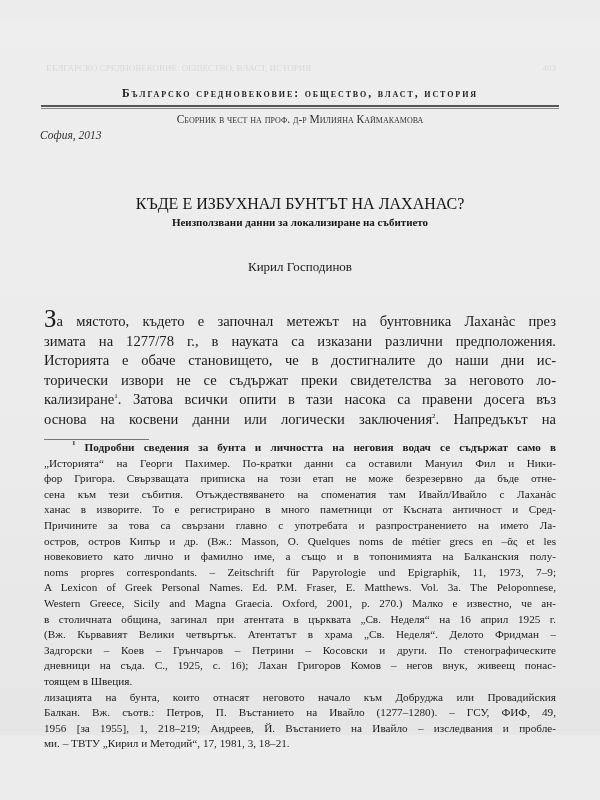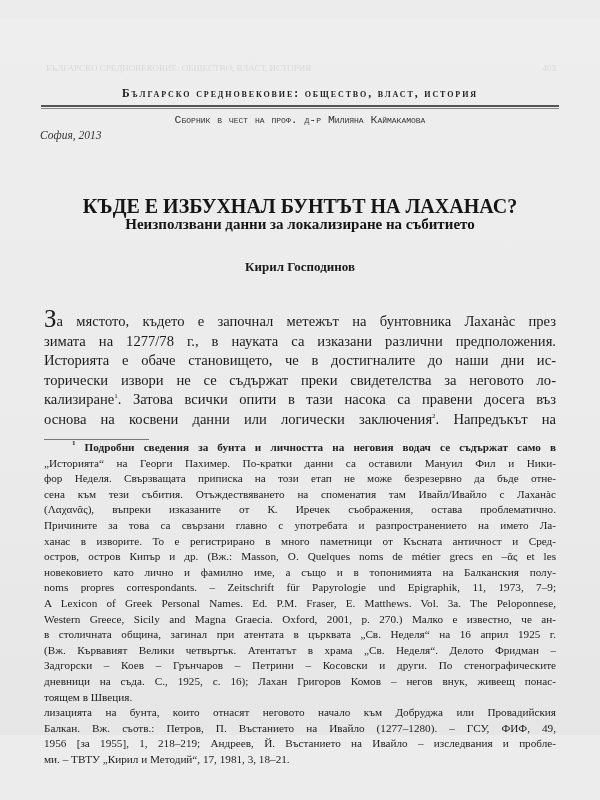--- a/index.html
+++ b/index.html
@@ -27,37 +27,37 @@
   }
   .rule-thick {
     position: absolute; left: 41px; top: 86px; width: 452px; height: 2px; background: #555;
   }
   .rule-thin {
     position: absolute; left: 41px; top: 89px; width: 452px; height: 1px; background: #888;
   }
   .rule-wrap { position: absolute; left: 0; top: 0; width: 600px; }
   .collection {
     position: absolute; left: 40px; top: 94px; width: 520px; text-align: center;
-    font-size: 11.5px; font-variant: small-caps; color: #333; white-space: nowrap; font-family: Liberation Mono, monospace;
+    font-size: 11.5px; font-variant: small-caps; color: #333; white-space: nowrap;
   }
   .city {
     position: absolute; left: 40px; top: 110px; width: 520px; text-align: left;
     font-size: 11.5px; color: #333; font-style: italic;
   }
   .art-title {
     position: absolute; left: 40px; top: 176px; width: 520px; text-align: center;
-    font-weight: bold; font-size: 20px; color: #151515; white-space: nowrap;
+    font-weight: normal; font-size: 16px; color: #151515; white-space: nowrap;
   }
   .art-subtitle {
     position: absolute; left: 40px; top: 197px; width: 520px; text-align: center;
-    font-weight: bold; font-size: 15px; color: #151515; white-space: nowrap;
+    font-weight: bold; font-size: 11px; color: #151515; white-space: nowrap;
   }
   .author {
     position: absolute; left: 40px; top: 240px; width: 520px; text-align: center;
-    font-weight: bold; font-size: 13px; color: #1a1a1a;
+    font-weight: normal; font-size: 13px; color: #1a1a1a;
   }
   .body-text {
     position: absolute; left: 44px; top: 293px; width: 512px;
     font-size: 14.6px; line-height: 19.5px; text-align: justify; color: #1b1b1b;
   }
   .body-text .line { display: block; text-align: justify; text-align-last: justify; white-space: nowrap; height: 19.5px; }
   .dropcap { font-size: 25px; font-weight: normal; line-height: 14px; vertical-align: -1px; }
   sup { font-size: 7px; vertical-align: 6px; line-height: 0; }
   .fn-rule {
     position: absolute; left: 44px; top: 420px; width: 105px; height: 1px; background: #777;
@@ -100,25 +100,24 @@
     <span class="line"><span>кализиране</span><sup>1</sup><span>. Затова всички опити в тази насока са правени досега въз</span></span>
     <span class="line"><span>основа на косвени данни или логически заключения</span><sup>2</sup><span>. Напредъкът на</span></span>
   </div>
 
   <div class="fn-rule"></div>
 
   <div class="footnotes">
     <div>
       <span class="line indent"><sup>1</sup> <span>Подробни сведения за бунта и личността на неговия водач се съдържат само в</span></span>
       <span class="line">„Историята“ на Георги Пахимер. По-кратки данни са оставили Мануил Фил и Ники-</span>
-      <span class="line">фор Неделя. Свързващата приписка на този етап не може безрезервно да бъде отне-</span>
+      <span class="line">фор Григора. Свързващата приписка на този етап не може безрезервно да бъде отне-</span>
       <span class="line">сена към тези събития. Отъждествяването на споменатия там Ивайл/Ивайло с Лаханàс</span>
-      <span class="line">(Λαχανᾶς), въпреки изказаните от К. Иречек съображения, остава проблематично.</span>
+      <span class="line">ханас в изворите. То е регистрирано в много паметници от Късната античност и Сред-</span>
       <span class="line">Причините за това са свързани главно с употребата и разпространението на името Ла-</span>
-      <span class="line">ханас в изворите. То е регистрирано в много паметници от Късната античност и Сред-</span>
       <span class="line">остров, остров Кипър и др. (Вж.: Masson, O. Quelques noms de métier grecs en –ᾶς et les</span>
       <span class="line">новековието като лично и фамилно име, а също и в топонимията на Балканския полу-</span>
       <span class="line">noms propres correspondants. – Zeitschrift für Papyrologie und Epigraphik, 11, 1973, 7–9;</span>
       <span class="line">A Lexicon of Greek Personal Names. Ed. P.M. Fraser, E. Matthews. Vol. 3a. The Peloponnese,</span>
       <span class="line">Western Greece, Sicily and Magna Graecia. Oxford, 2001, p. 270.) Малко е известно, че ан-</span>
       <span class="line">в столичната община, загинал при атентата в църквата „Св. Неделя“ на 16 април 1925 г.</span>
       <span class="line">(Вж. Кървавият Велики четвъртък. Атентатът в храма „Св. Неделя“. Делото Фридман –</span>
       <span class="line">Задгорски – Коев – Грънчаров – Петрини – Косовски и други. По стенографическите</span>
       <span class="line">дневници на съда. С., 1925, с. 16); Лахан Григоров Комов – негов внук, живеещ понас-</span>
       <span class="line last">тоящем в Швеция.</span>

